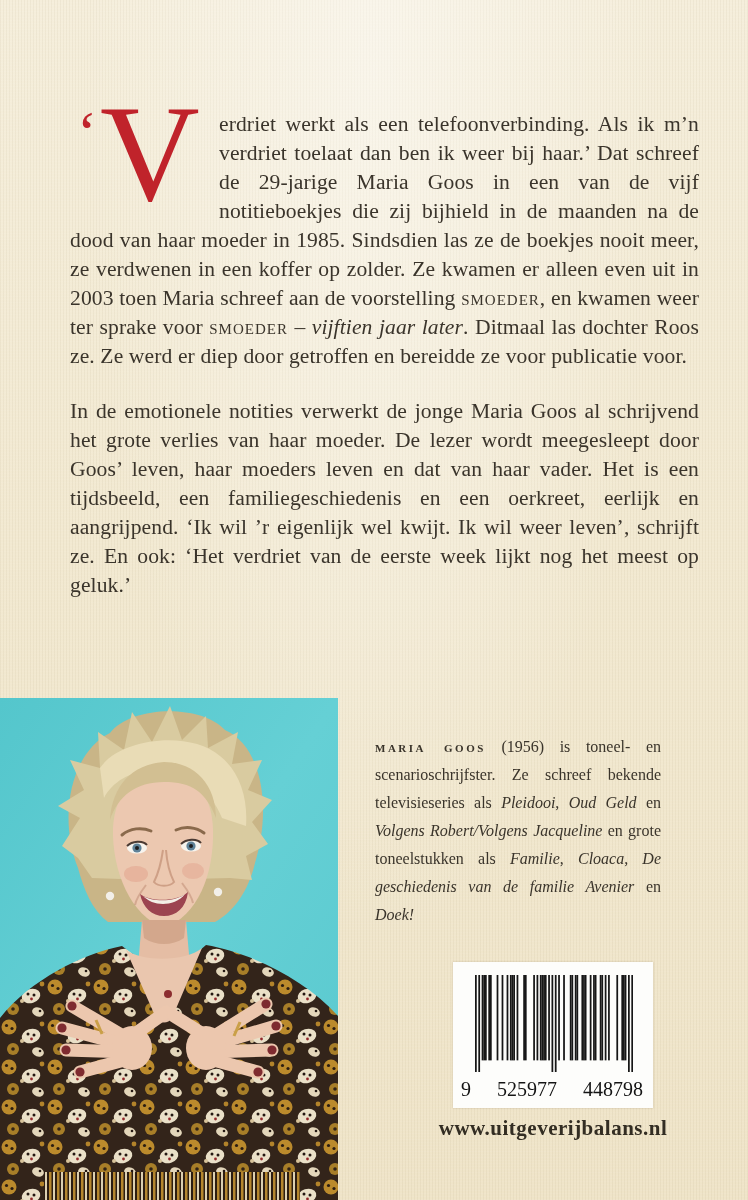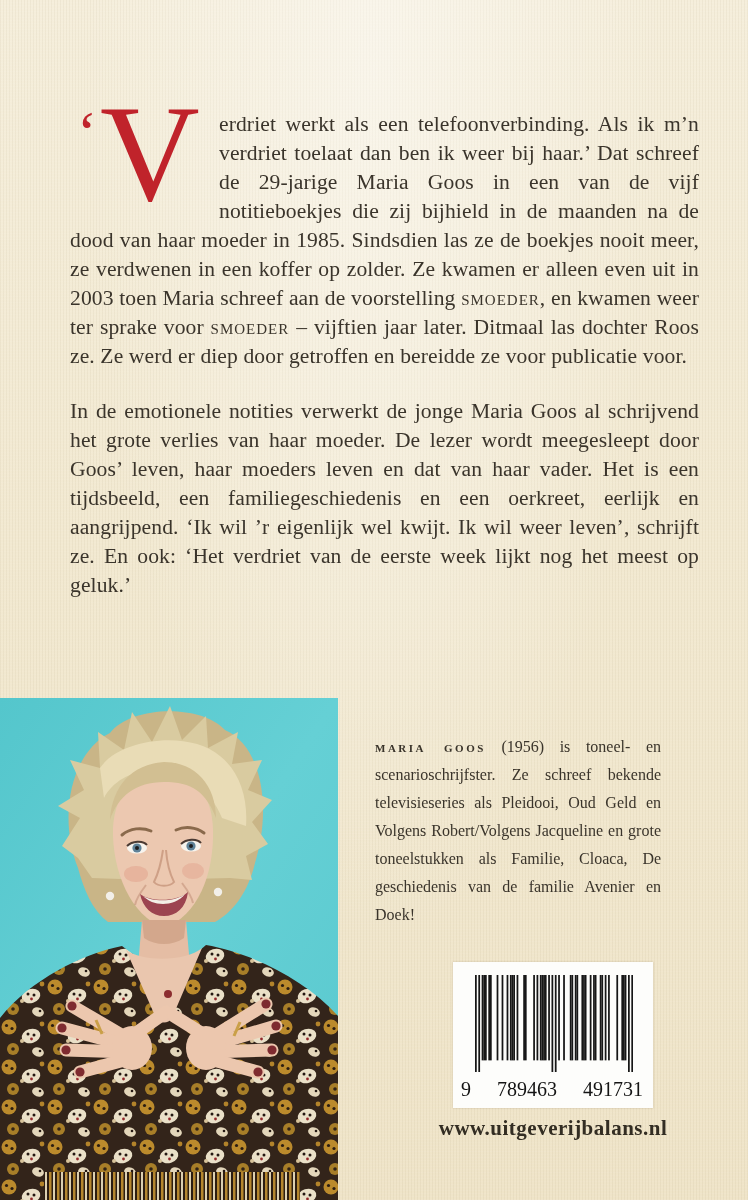--- a/index.html
+++ b/index.html
@@ -22,21 +22,21 @@
   .copy p{margin:0 0 26px 0;}
   .dropcap{
     float:left;width:147px;height:88px;position:relative;margin:0 2px 0 0;
   }
   .dc-quote{
     position:absolute;left:7px;top:-8px;font-size:60px;line-height:1;
   }
   .dc-letter{
     position:absolute;left:30px;top:-25px;font-size:138px;line-height:1;
   }
-  .seg-i{}
+  .seg-i{font-style:italic;}
   .seg-sc{font-variant:small-caps;letter-spacing:1px;}
   .seg-scb{font-variant:small-caps;font-weight:bold;letter-spacing:2.5px;}
   
   .bio{
     position:absolute;left:375px;top:733px;width:286px;
     font-size:16px;line-height:28px;text-align:justify;
   }
   
   .photo{
     position:absolute;left:0;top:698px;width:338px;height:502px;
@@ -231,20 +231,20 @@
         <rect x="80" y="0" width="1.05" height="88" fill="#161616"></rect>
         <rect x="85" y="0" width="1.05" height="88" fill="#161616"></rect>
         <rect x="88" y="0" width="1.05" height="88" fill="#161616"></rect>
         <rect x="89" y="0" width="1.05" height="88" fill="#161616"></rect>
         <rect x="90" y="0" width="1.05" height="88" fill="#161616"></rect>
         <rect x="92" y="0" width="1.05" height="100" fill="#161616"></rect>
         <rect x="94" y="0" width="1.05" height="100" fill="#161616"></rect>
       </svg>
     <div class="barcode-digits">
       <span>9</span>
-      <span>789463</span>
-      <span>491731</span>
+      <span>525977</span>
+      <span>448798</span>
     </div>
   </div>
 
   <div class="website">www.uitgeverijbalans.nl</div>
 
 </div>
 
 </body></html>

